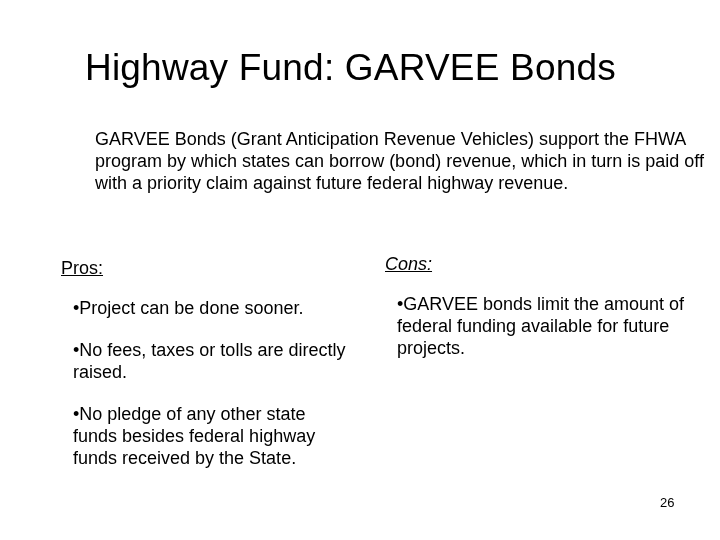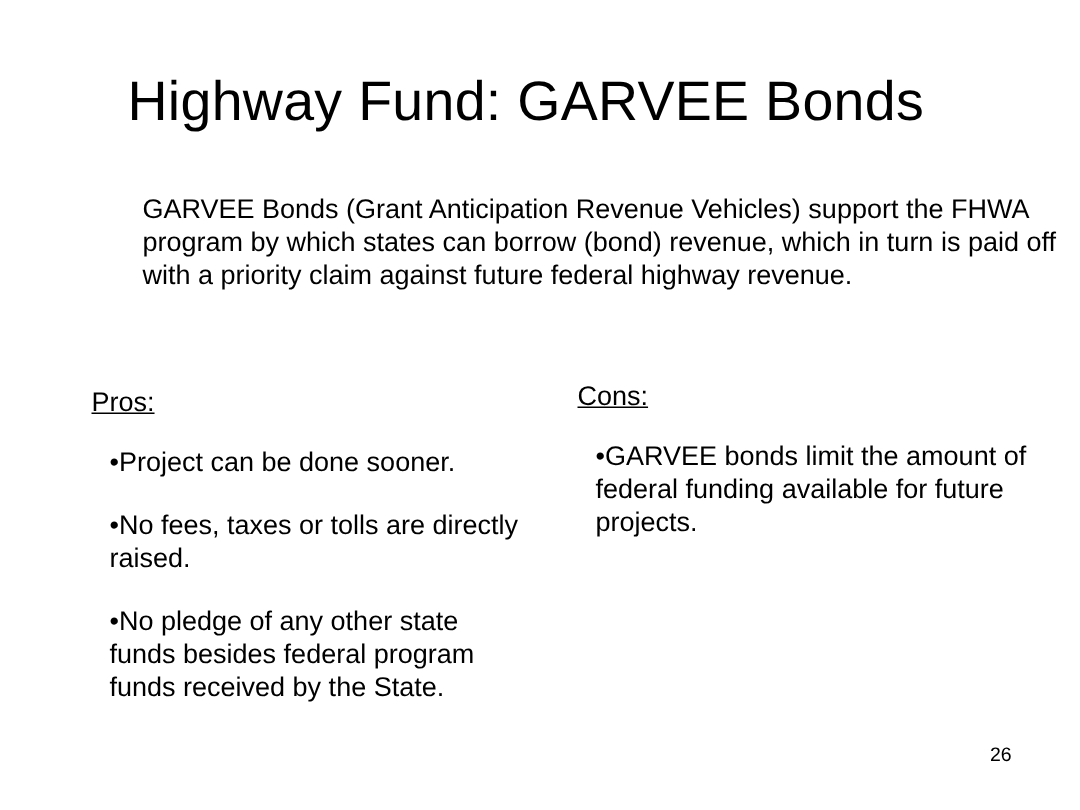--- a/index.html
+++ b/index.html
@@ -15,39 +15,39 @@
       position: absolute; left: 95px; top: 128px; width: 610px;
       font-size: 18px; line-height: 22px;
     }
     .col { position: absolute; font-size: 18px; line-height: 22px; }
     .col-left { left: 61px; top: 257px; width: 300px; }
     .col-right { left: 385px; top: 253px; width: 320px; }
     .heading { text-decoration: underline; margin: 0; }
     .item { margin: 12px; }
     .pros .heading { margin-bottom: 18px; }
     .pros .item { margin-bottom: 20px; }
-    .cons .heading { margin-bottom: 18px; }
+    .cons .heading { margin-bottom: 18px; font-style: italic; }
     .cons .item { margin-bottom: 20px; }
     .page-number {
       position: absolute; left: 660px; top: 495px; font-size: 13px; line-height: 16px;
     }
   </style>
 </head>
 <body>
 
 <div>
   <div class="title">Highway Fund: GARVEE Bonds</div>
 
   <div class="intro">GARVEE Bonds (Grant Anticipation Revenue Vehicles) support the FHWA program by which states can borrow (bond) revenue, which in turn is paid off with a priority claim against future federal highway revenue.</div>
 
   <div class="col col-left pros">
     <p class="heading">Pros:</p>
     <p class="item">•Project can be done sooner.</p>
     <p class="item">•No fees, taxes or tolls are directly raised.</p>
-    <p class="item">•No pledge of any other state funds besides federal program funds received by the State.</p>
+    <p class="item">•No pledge of any other state funds besides federal highway funds received by the State.</p>
   </div>
 
   <div class="col col-right cons">
     <p class="heading">Cons:</p>
     <p class="item">•GARVEE bonds limit the amount of federal funding available for future projects.</p>
   </div>
 
   <div class="page-number">26</div>
 </div>
 

